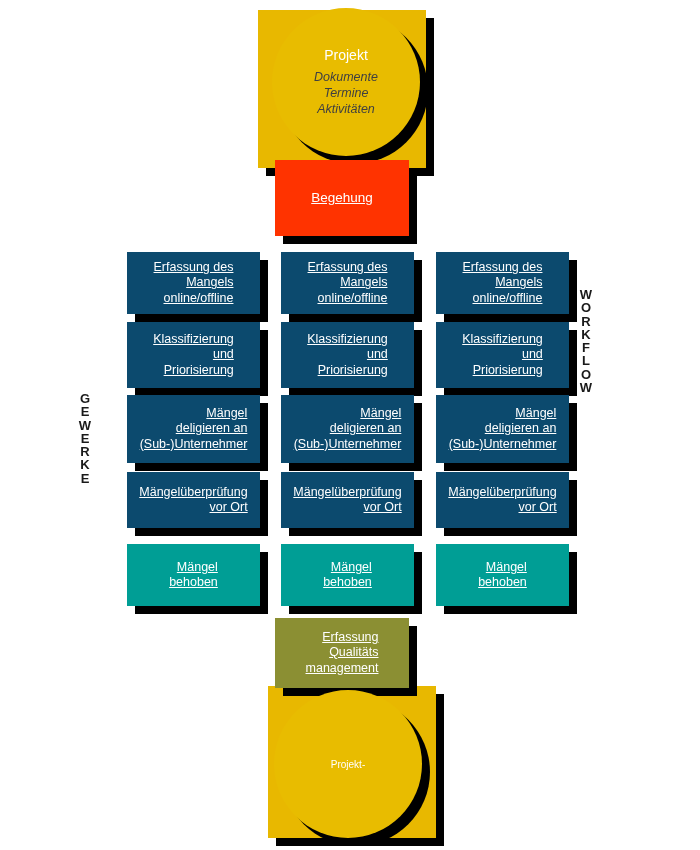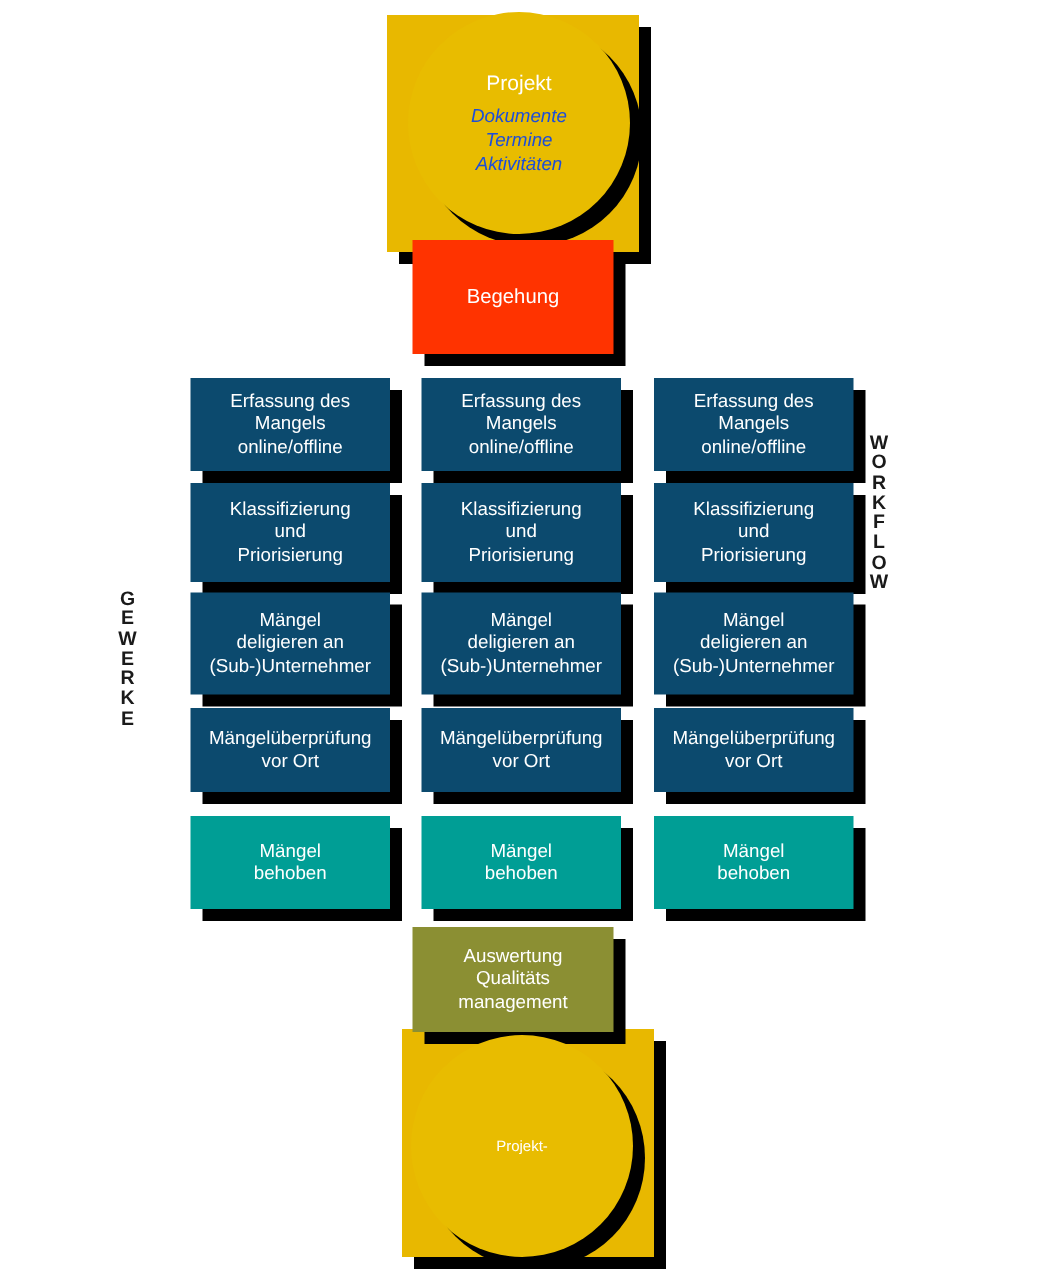--- a/index.html
+++ b/index.html
@@ -64,41 +64,42 @@
     text-align: center;
   }
   .circle-title {
     font-size: 14px;
     color: #ffffff;
     margin: 0 0 6px 0;
   }
   .circle-sub {
     font-size: 12.5px;
     font-style: italic;
-    color: #1d4ed8;
+    color: #404040;
     line-height: 1.28;
   }
   .circle-main {
     font-size: 10px;
     color: #ffffff;
     line-height: 1.3;
   }
 
   
   .rect {
     position: absolute;
     box-sizing: border-box;
     display: flex;
     align-items: center;
     justify-content: center;
-    text-align: center;
+    text-align: right;
     color: #ffffff;
     font-size: 12.5px;
     line-height: 1.22;
     z-index: 4;
+    text-decoration: underline;
   }
   .rect.begehung {
     background: #ff3300;
     font-size: 13.5px;
   }
   .rect.step {
     background: #0c4a6e;
   }
   .rect.done {
     background: #009e95;
@@ -259,21 +260,21 @@
         <div>
           <div>Mängel</div>
           <div>behoben</div>
         </div>
       </div>
     </div>
 
   <div class="shadow" style="left:283px; top:626px; width:134px; height:70px; z-index:3;"></div>
   <div class="rect eval" style="left:275px; top:618px; width:134px; height:70px;">
     <div>
-      <div>Auswertung</div>
+      <div>Erfassung</div>
       <div>Qualitäts</div>
       <div>management</div>
     </div>
   </div>
 
   <div class="shadow" style="left:276px; top:694px; width:168px; height:152px;"></div>
   <div class="plate" style="left:268px; top:686px; width:168px; height:152px;"></div>
 
   <div class="circle-shadow" style="left:282px; top:698px; width:148px; height:148px;"></div>
 

